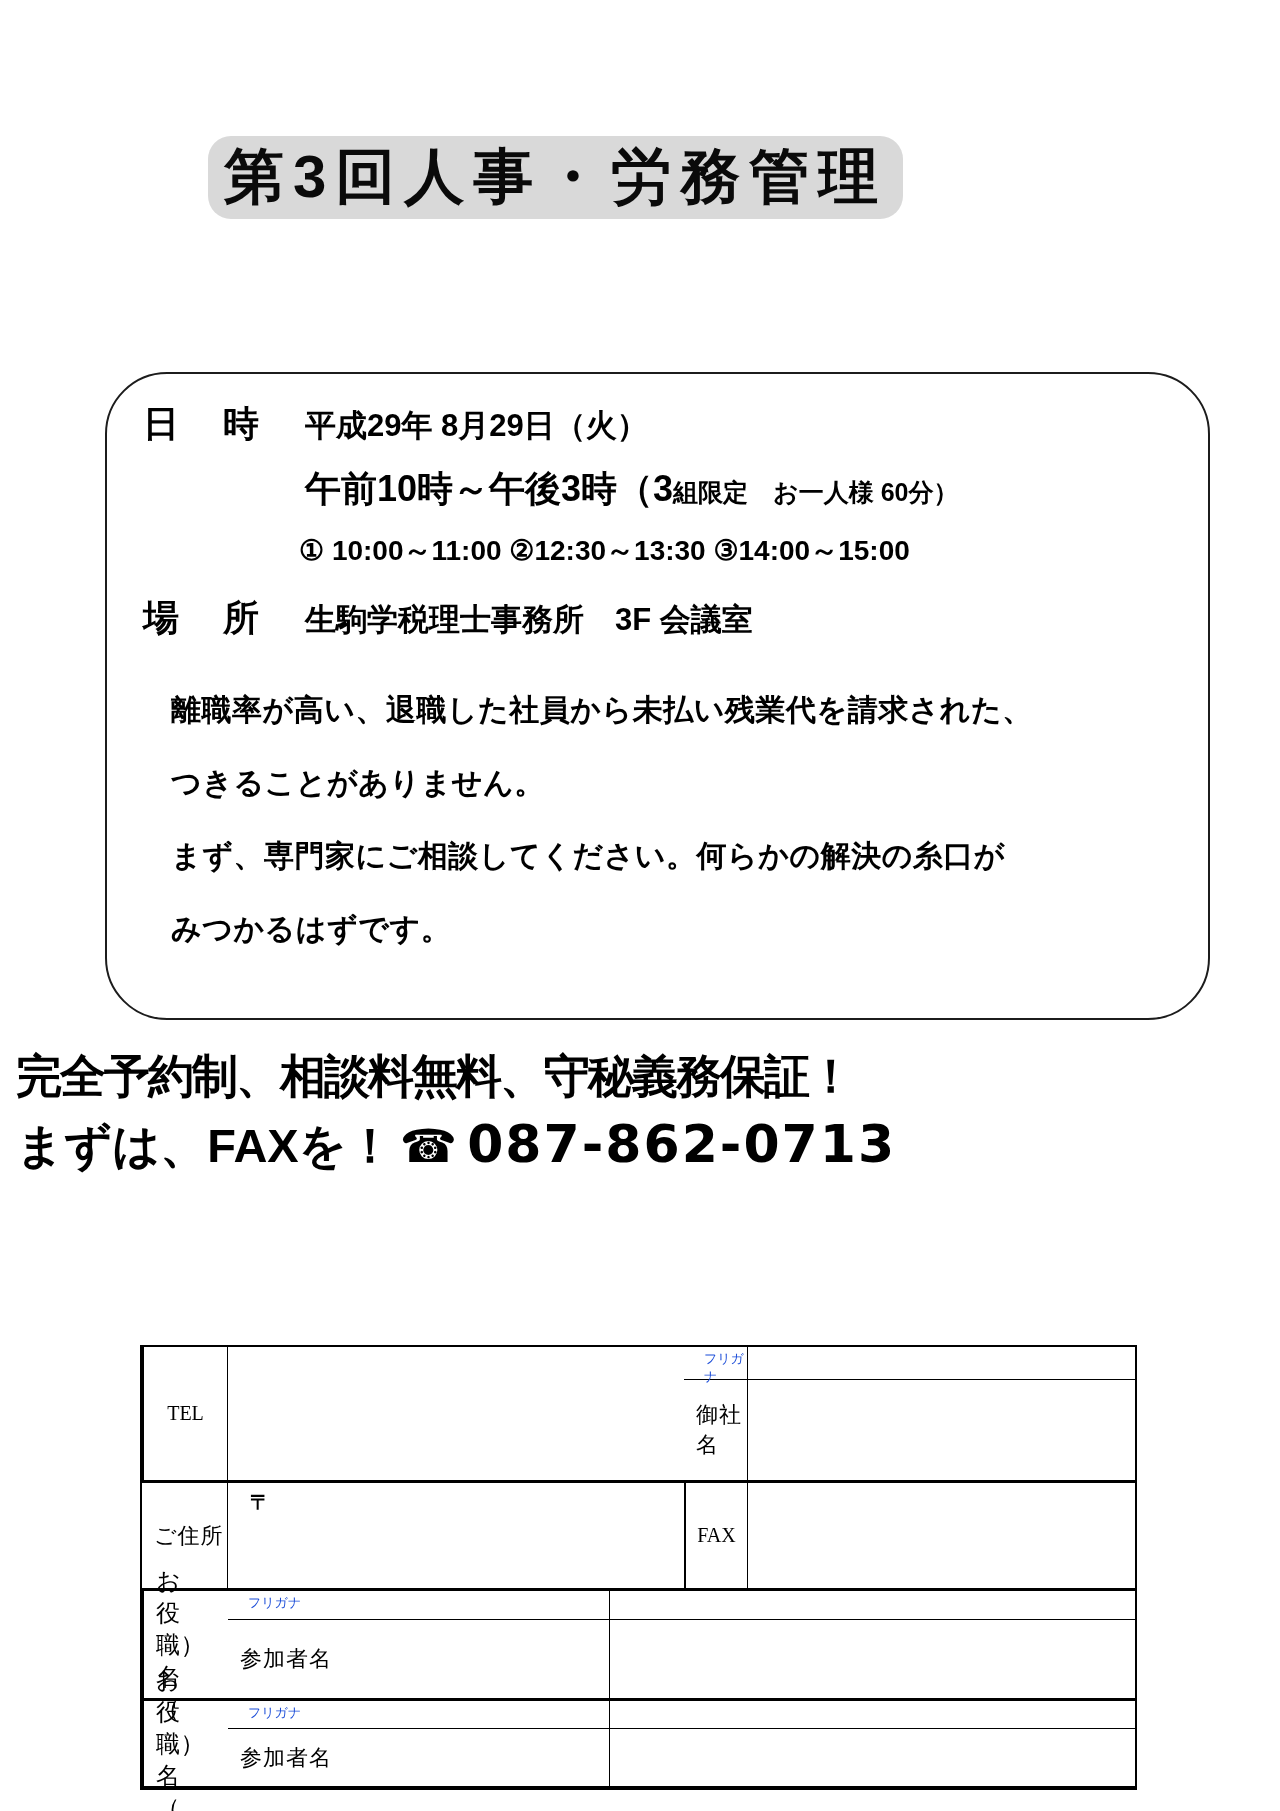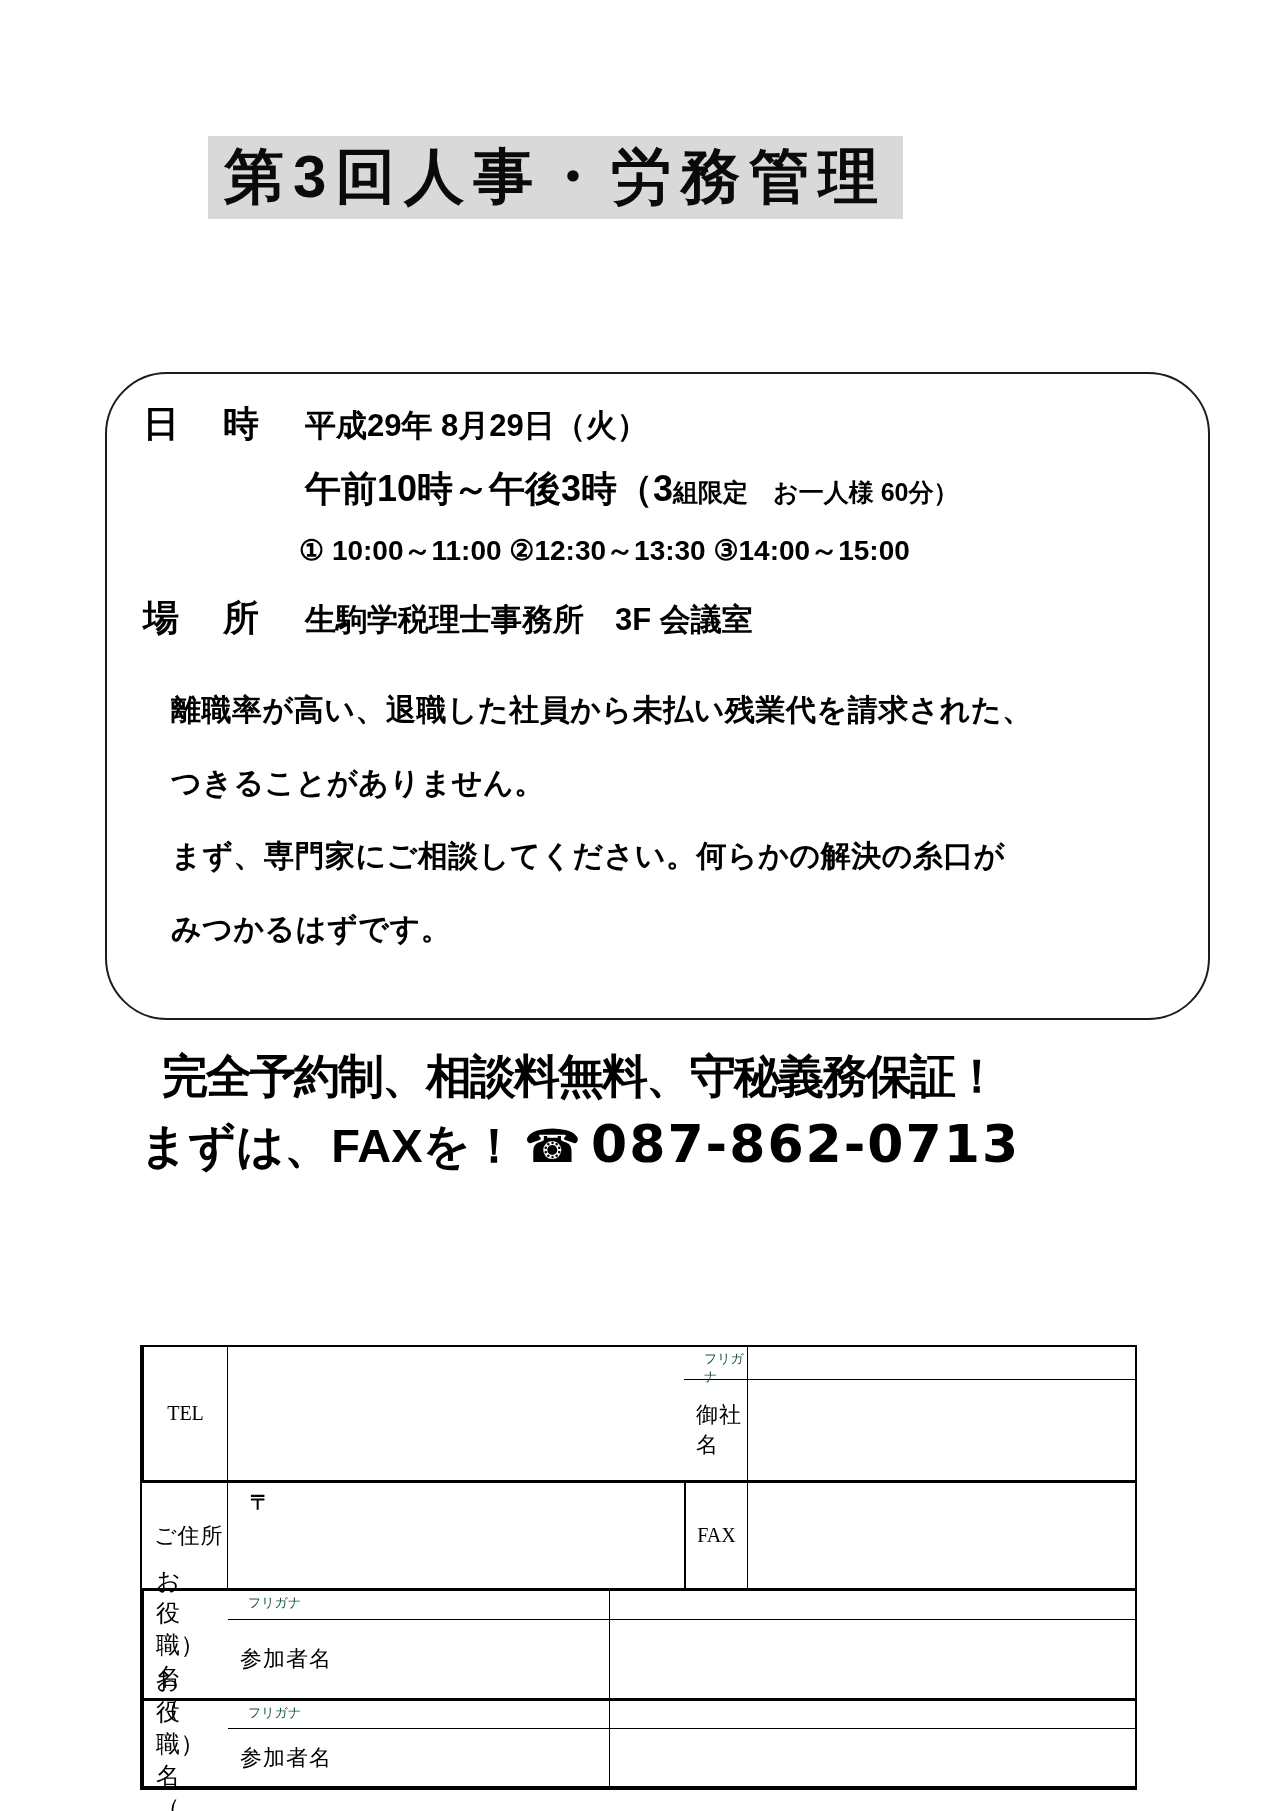--- a/index.html
+++ b/index.html
@@ -8,42 +8,42 @@
     background:#ffffff; color:#000;
     font-family:"Liberation Sans", sans-serif;
     overflow:hidden;
   }
 
   
   .title-block { position:absolute; left:208px; top:136px; }
   .title-line {
     display:inline-block; background:#d9d9d9; color:#0a0a0a;
     font-weight:900; font-size:60px; line-height:1.22;
-    padding:4px 16px 6px 16px; white-space:nowrap; margin-bottom:6px;
+    padding:4px 16px 6px 16px; white-space:nowrap; margin-bottom:6px;border-radius:23px;
   }
   .title-line.l1 { letter-spacing:9px; }
   .title-line.l2 { letter-spacing:19px; }
 
   
   .info-box {
     position:absolute; left:105px; top:372px; width:1105px; height:648px;
     box-sizing:border-box; border:2px solid #1c1c1c; border-radius:62px;
     padding:26px 10px 0 36px;
   }
   .ib-row { display:flex; align-items:baseline; }
   .ib-label { width:162px; font-size:36px; font-weight:bold; letter-spacing:4px; flex:none; }
   .ib-value { font-size:31px; font-weight:bold; white-space:nowrap; }
   .ib-sub { margin-left:162px; margin-top:16px; font-size:36px; font-weight:bold; white-space:nowrap; }
   .ib-sub .small-note { font-size:25px; font-weight:bold; }
   .ib-slots { margin-left:156px; margin-top:18px; font-size:28px; font-weight:bold; white-space:nowrap; }
   .ib-place { margin-top:24px; }
   .ib-body { margin:30px 16px 0 28px; font-size:30px; font-weight:bold; line-height:73px; letter-spacing:0.5px; }
 
   
-  .cta { position:absolute; left:0; top:1046px; width:1160px; text-align:center; }
+  .cta { position:absolute; left:0; top:1046px; width:1160px; text-align:left;padding-left:16px; }
   .cta-l1 { font-size:46px; font-weight:900; letter-spacing:-2px; white-space:nowrap; }
   .cta-l2 { margin-top:6px; font-size:47px; font-weight:900; white-space:nowrap; }
   .cta-l2 .phone-glyph { font-size:46px; font-weight:400; padding:0 10px 0 6px; }
   .cta-l2 .fax-num { font-family:"DejaVu Sans", sans-serif; font-size:52px; font-weight:bold; letter-spacing:2px; }
 
   
   .contact { position:absolute; left:205px; top:1216px; }
   .c-line1 { display:flex; align-items:baseline; white-space:nowrap; }
   .c-inquiry { font-size:24px; font-weight:bold; margin-right:30px; }
   .c-office { font-size:36px; font-weight:900; margin-right:28px; letter-spacing:1px; }
@@ -59,21 +59,21 @@
     box-sizing:border-box; border:2px solid #000; border-bottom-width:4px;
     background:#fff;
   }
   .grp { display:grid; }
   .grp1 { grid-template-columns:86px 456px 64px 1fr; grid-template-rows:33px 100px; }
   .grp2 { grid-template-columns:86px 456px 64px 1fr; grid-template-rows:105px; border-top:3px solid #000; }
   .grp3 { grid-template-columns:86px 382px 1fr; grid-template-rows:29px 78px; border-top:3px solid #000; }
   .grp4 { grid-template-columns:86px 382px 1fr; grid-template-rows:28px 57px; border-top:3px solid #000; }
   .cell { box-sizing:border-box; }
   .furigana-cell {
-    font-family:"Liberation Serif", serif; font-size:13px; color:#14532d;
+    font-family:"Liberation Serif", serif; font-size:13px; color:#1d4ed8;
     padding:3px 0 0 20px; border-right:1px solid #000; border-bottom:1px solid #000;
   }
   .fu-input { border-bottom:1px solid #000; }
   .lbl-cell {
     font-family:"Liberation Serif", serif; font-size:22px; letter-spacing:1px;
     display:flex; align-items:center; padding-left:12px; border-right:1px solid #000;
   }
   .telfax-cell {
     grid-row:1 / 3; border-left:2px solid #000; border-right:1px solid #000;
     display:flex; align-items:center; justify-content:center;

